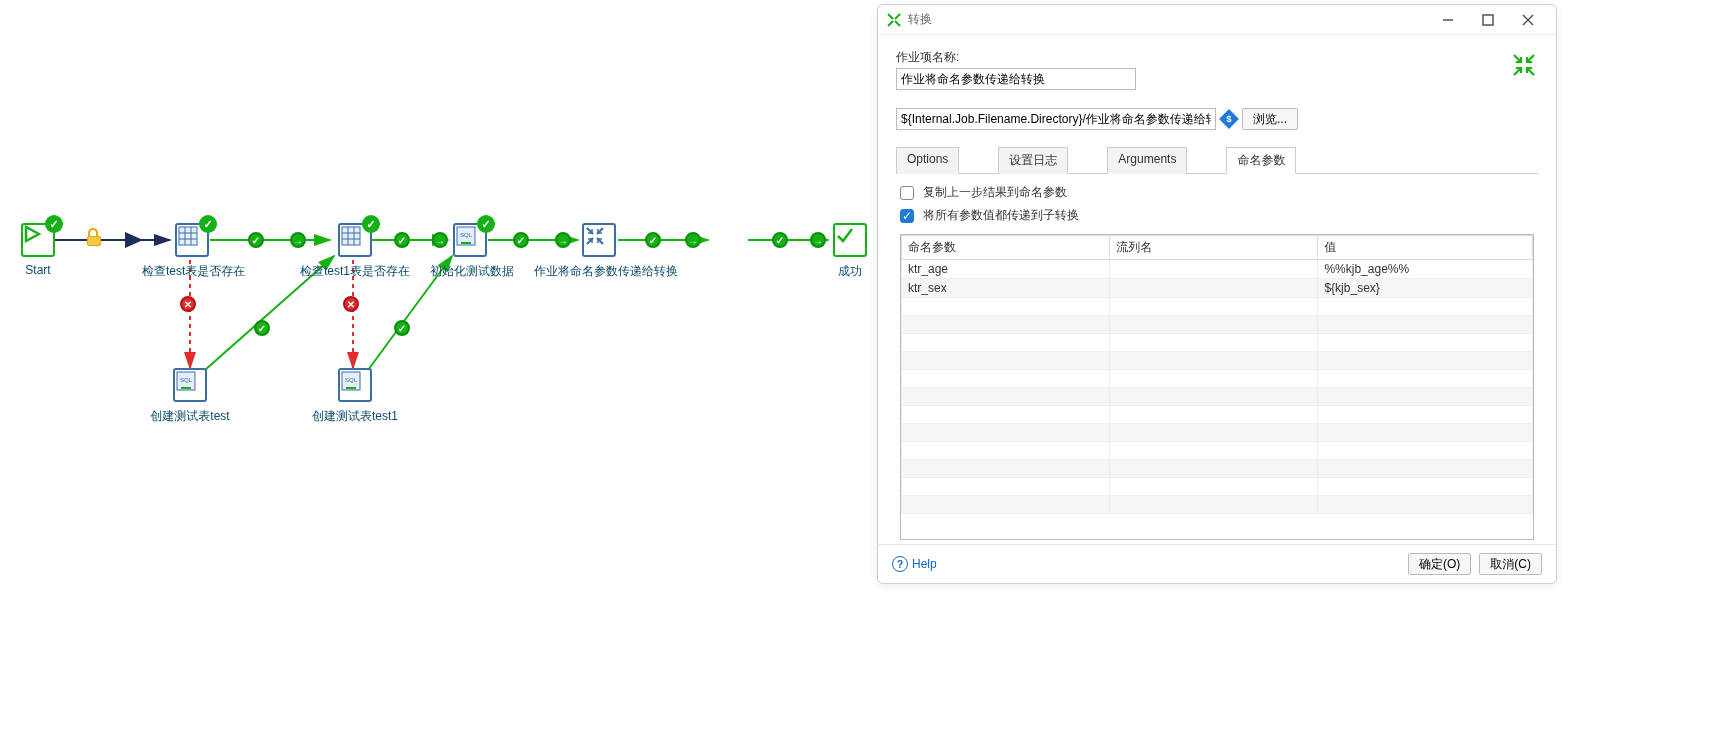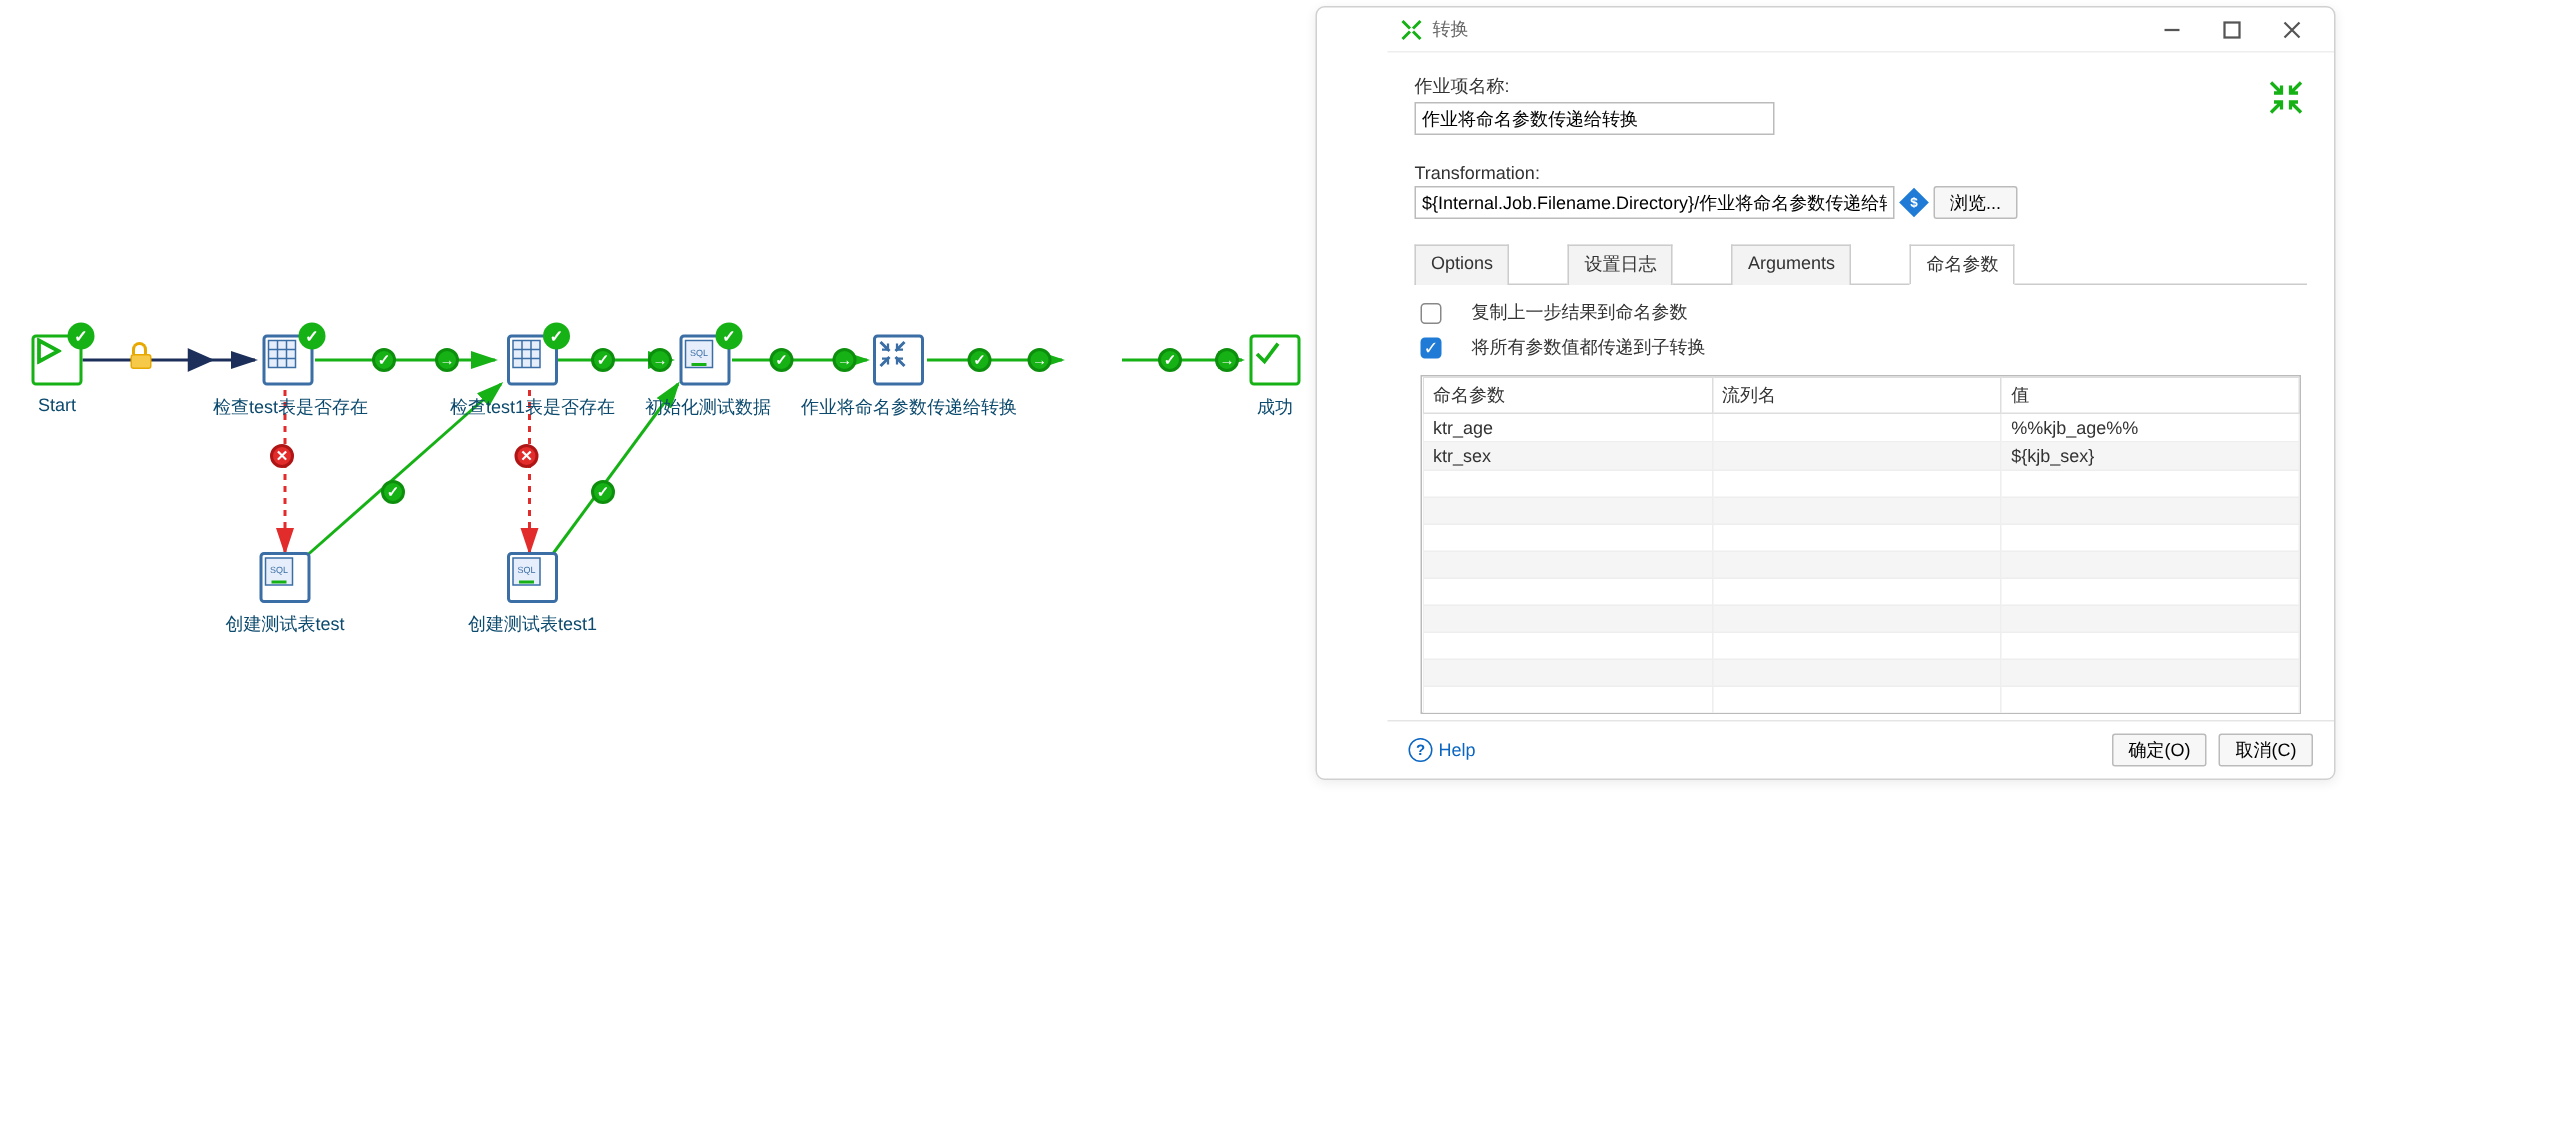--- a/index.html
+++ b/index.html
@@ -15,21 +15,21 @@
   .node-label { margin-top: 6px; font-size: 12px; color: #0c4a6e; white-space: nowrap; }
 
   .badge { position: absolute; top: -10px; right: -10px; width: 18px; height: 18px; border-radius: 50%; display: flex; align-items: center; justify-content: center; font-size: 11px; font-weight: bold; color: #fff; }
   .badge.ok { background: #15b115; }
 
   .lock-icon { width: 14px; height: 16px; position: absolute; }
   .lock-icon .shackle { width: 10px; height: 8px; border: 2px solid #e7a800; border-bottom: none; border-radius: 6px 6px 0 0; position: absolute; top: -4px; left: 0; }
   .lock-icon .body { width: 14px; height: 10px; background: #f7c948; border: 1px solid #e7a800; border-radius: 2px; position: absolute; top: 4px; left: -1px; }
 
   
-  .dialog { position: absolute; left: 877px; top: 4px; width: 680px; height: 516px; background: #fff; border: 1px solid #d0d0d0; border-radius: 6px; box-shadow: 0 2px 8px rgba(0,0,0,0.08); display: flex; flex-direction: column; padding-left: 47px; }
+  .dialog { position: absolute; left: 877px; top: 4px; width: 680px; height: 580px; background: #fff; border: 1px solid #d0d0d0; border-radius: 6px; box-shadow: 0 2px 8px rgba(0,0,0,0.08); display: flex; flex-direction: column; }
   .titlebar { height: 30px; display: flex; align-items: center; padding: 0 8px; border-bottom: 1px solid #eee; }
   .titlebar .ticon { width: 16px; height: 16px; margin-right: 6px; display: flex; align-items: center; justify-content: center; }
   .titlebar .ttext { flex: 0 0 auto; color: #666; }
   .titlebar .spacer { flex: 1; }
   .winbtn { width: 40px; height: 24px; display: flex; align-items: center; justify-content: center; color: #555; }
 
   .dialog-body { padding: 14px 18px 0 18px; flex: 1; display: flex; flex-direction: column; overflow: hidden; }
   .field-label { font-size: 12px; margin-bottom: 2px; }
   .field-row { display: flex; align-items: center; margin-bottom: 10px; gap: 6px; }
   .text-input { border: 1px solid #bbb; height: 22px; padding: 2px 4px; font-size: 12px; background: #fff; width: 240px; }
@@ -37,21 +37,21 @@
   .btn { border: 1px solid #bbb; background: #f7f7f7; height: 22px; padding: 0 10px; font-size: 12px; cursor: pointer; border-radius: 2px; }
   .diamond { width: 14px; height: 14px; background: #1f7bd6; transform: rotate(45deg); position: relative; }
   .diamond::after { content: "$"; position: absolute; left: 50%; top: 50%; transform: translate(-50%,-50%) rotate(-45deg); color: #fff; font-size: 9px; font-weight: bold; }
   .collapse-icon { width: 28px; height: 28px; display: flex; flex-wrap: wrap; align-content: center; justify-content: center; gap: 2px; margin-left: auto; }
 
   .tabs { display: flex; border-bottom: 1px solid #ccc; margin-top: 6px; gap: 40px; }
   .tab { padding: 4px 10px; border: 1px solid #ccc; border-bottom: none; background: #f3f3f3; margin-right: -1px; font-size: 12px; cursor: pointer; position: relative; top: 1px; }
   .tab.active { background: #fff; border-bottom: 1px solid #fff; }
 
   .tabpane { padding: 10px 4px 4px 4px; flex: 1; display: flex; flex-direction: column; overflow: hidden; }
-  .chk-row { display: flex; align-items: center; gap: 20px; margin-bottom: 6px; font-size: 12px; }
+  .chk-row { display: flex; align-items: center; gap: 9px; margin-bottom: 6px; font-size: 12px; }
   .chk { width: 14px; height: 14px; border: 1px solid #888; border-radius: 3px; display: flex; align-items: center; justify-content: center; background: #fff; }
   .chk.checked { background: #1f7bd6; border-color: #1f7bd6; color: #fff; }
 
   .table-wrap { flex: 1; border: 1px solid #bbb; overflow: auto; background: #fff; margin-top: 4px; }
   table.params { width: 100%; border-collapse: collapse; font-size: 12px; }
   table.params th { text-align: left; font-weight: normal; padding: 3px 6px; border: 1px solid #ddd; background: #fff; }
   table.params td { padding: 2px 6px; border: 1px solid #eee; height: 18px; }
   table.params tr.odd td { background: #fff; }
   table.params tr.even td { background: #f5f5f5; }
   table.params td.stream { background: #e9e9e9; }
@@ -263,21 +263,20 @@
               <path d="M4,4 L11,11 M11,6 L11,11 L6,11"></path>
               <path d="M24,4 L17,11 M17,6 L17,11 L22,11"></path>
               <path d="M4,24 L11,17 M11,22 L11,17 L6,17"></path>
               <path d="M24,24 L17,17 M17,22 L17,17 L22,17"></path>
             </g>
           </svg>
         </div>
       </div>
 
       <div style="height:18px;"></div>
-      <div class="field-label">Transformation:</div>
       <div class="field-row">
         <input class="text-input wide" type="text" value="${Internal.Job.Filename.Directory}/作业将命名参数传递给转换" style="">
         <div class="diamond"></div>
         <button class="btn">浏览...</button>
       </div>
 
       <div class="tabs">
         <div class="tab">Options</div>
         <div class="tab">设置日志</div>
         <div class="tab">Arguments</div>

